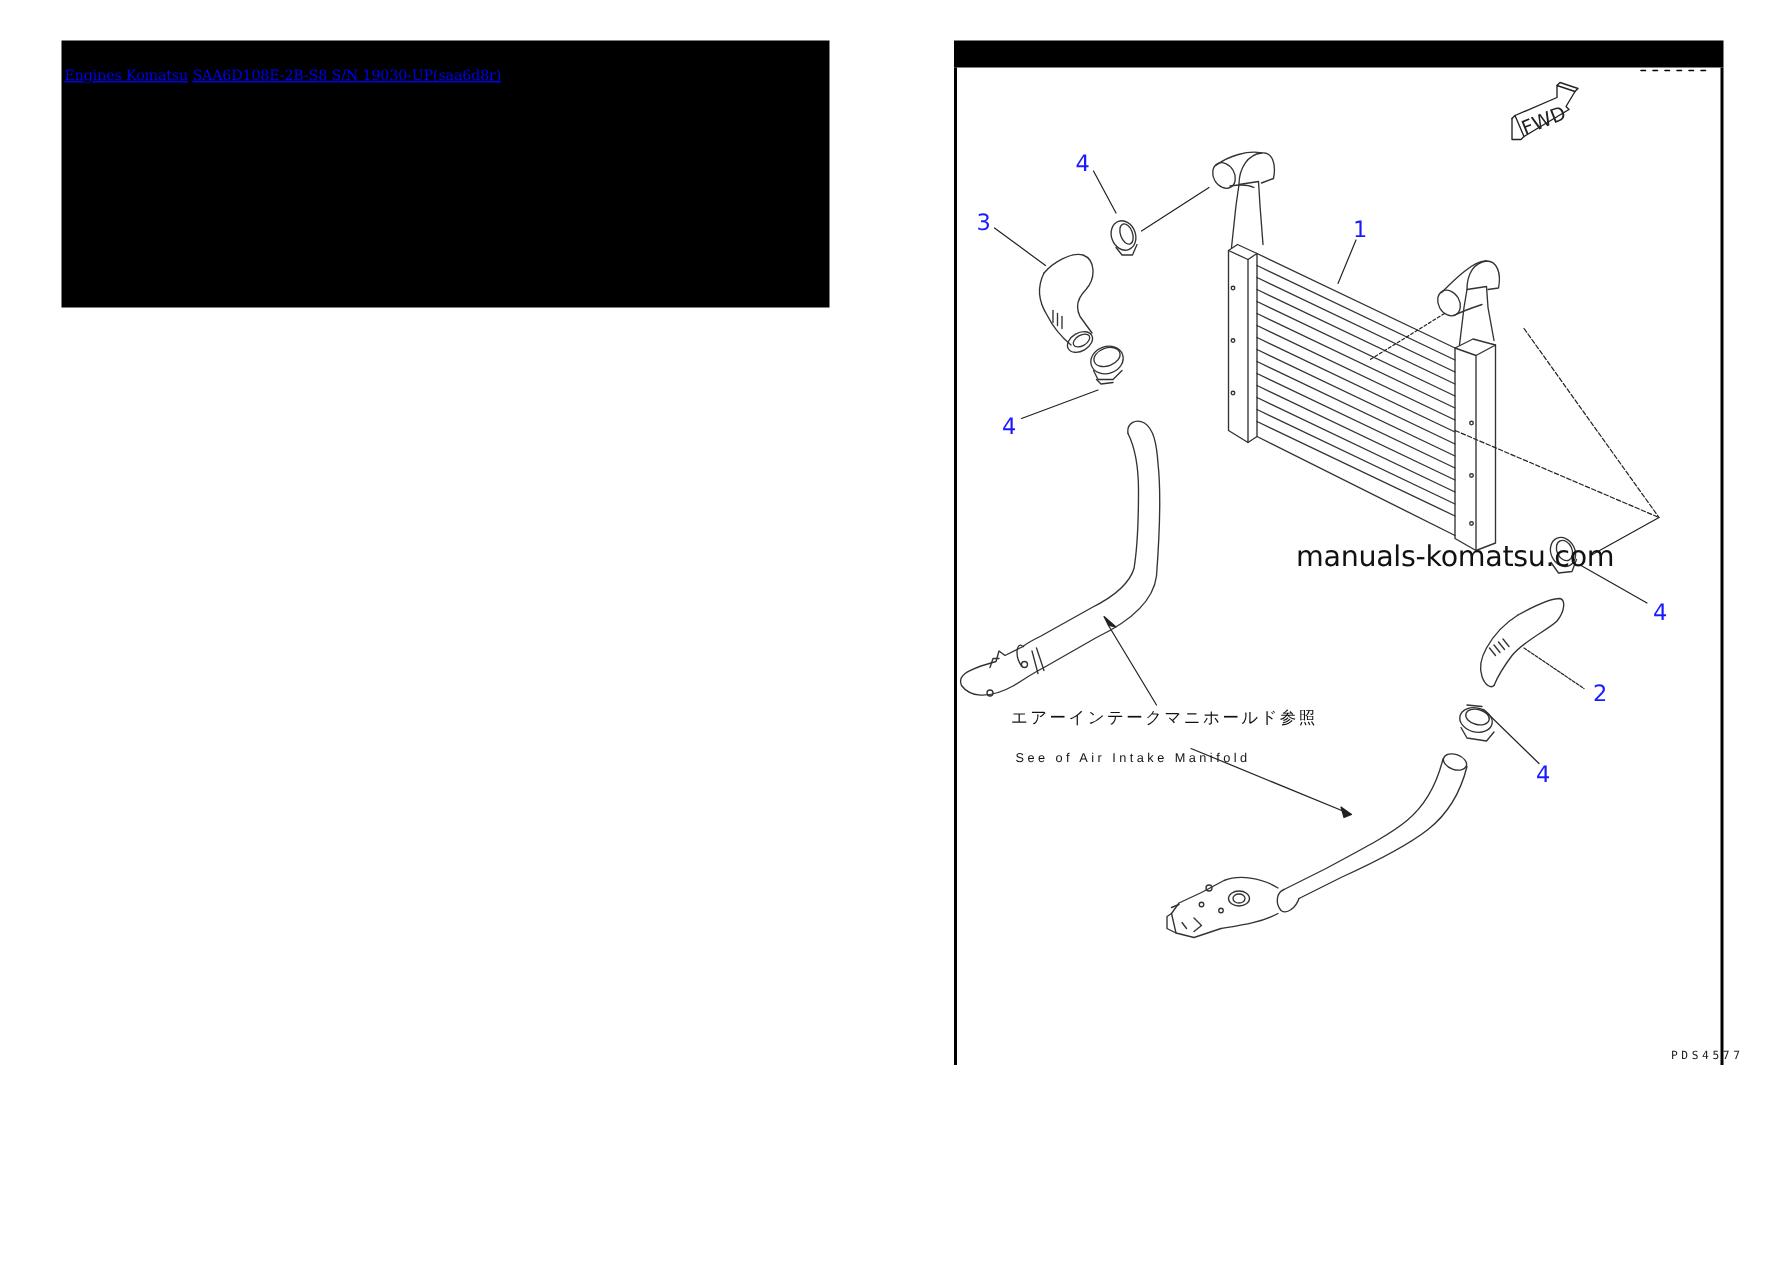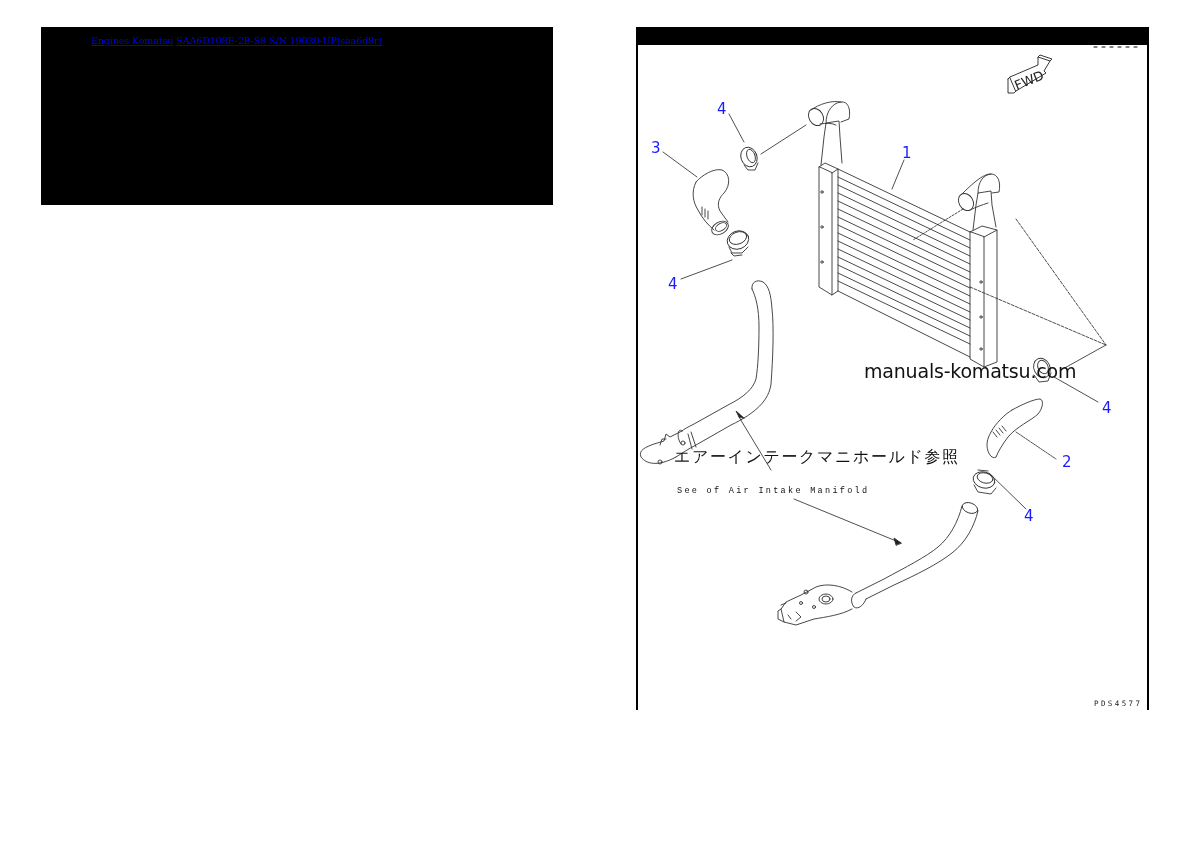--- a/index.html
+++ b/index.html
@@ -16,26 +16,25 @@
       position: absolute;
       left: 41px;
       top: 27px;
       width: 512px;
       height: 178px;
       background: #000000;
     }
     .breadcrumb {
       position: absolute;
       left: 2px;
-      top: 8px;
+      top: 18px;
       font-size: 9.5px;
       line-height: 12px;
       white-space: nowrap;
       letter-spacing: -0.1px;
-      margin-left: 48px;
     }
     .breadcrumb a {
       color: #0000ee;
       text-decoration: underline;
       cursor: pointer;
     }
     .breadcrumb .sep {
       color: #0000ee;
     }
     .right-panel {
@@ -87,40 +86,40 @@
       top: 333px;
       font-family: "DejaVu Sans", "Liberation Sans", sans-serif;
       font-size: 19px;
       color: #111111;
       letter-spacing: -0.2px;
       white-space: nowrap;
     }
     .ref-note-jp {
       position: absolute;
       left: 38px;
-      top: 420px;
+      top: 444px;
       font-family: "DejaVu Sans", "Liberation Sans", sans-serif;
-      font-size: 16px;
+      font-size: 11px;
       letter-spacing: 1.6px;
       color: #111111;
       white-space: nowrap;
     }
     .ref-note-en {
       position: absolute;
       left: 41px;
-      top: 459px;
-      font-family: Liberation Mono, monospace;
+      top: 473px;
+      font-family: Liberation Sans, sans-serif;
       font-size: 8.5px;
       letter-spacing: 2.3px;
       color: #111111;
       white-space: nowrap;
     }
     .part-code {
       position: absolute;
-      left: 458px;
+      left: 478px;
       top: 672px;
       font-family: "DejaVu Sans Mono", "Liberation Mono", monospace;
       font-size: 7.5px;
       letter-spacing: 2.4px;
       color: #222222;
       white-space: nowrap;
     }
     .fwd-text {
       font-family: "DejaVu Sans", "Liberation Sans", sans-serif;
       font-size: 13px;

